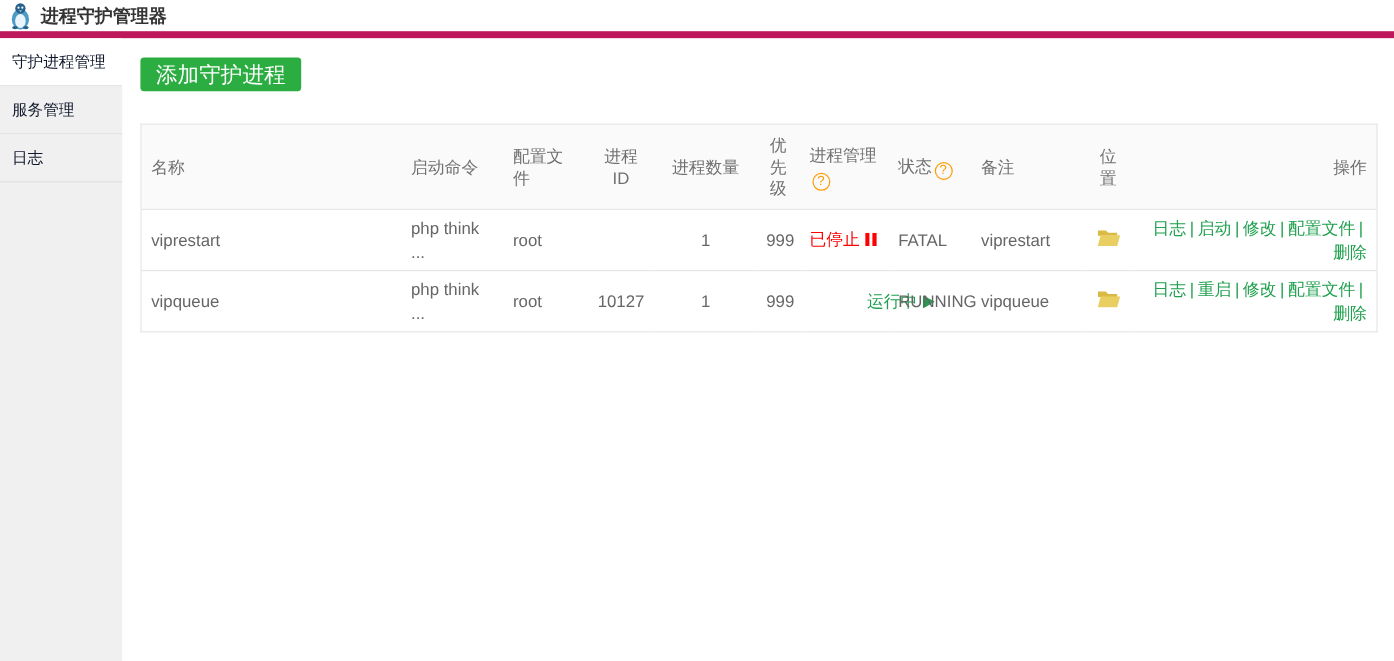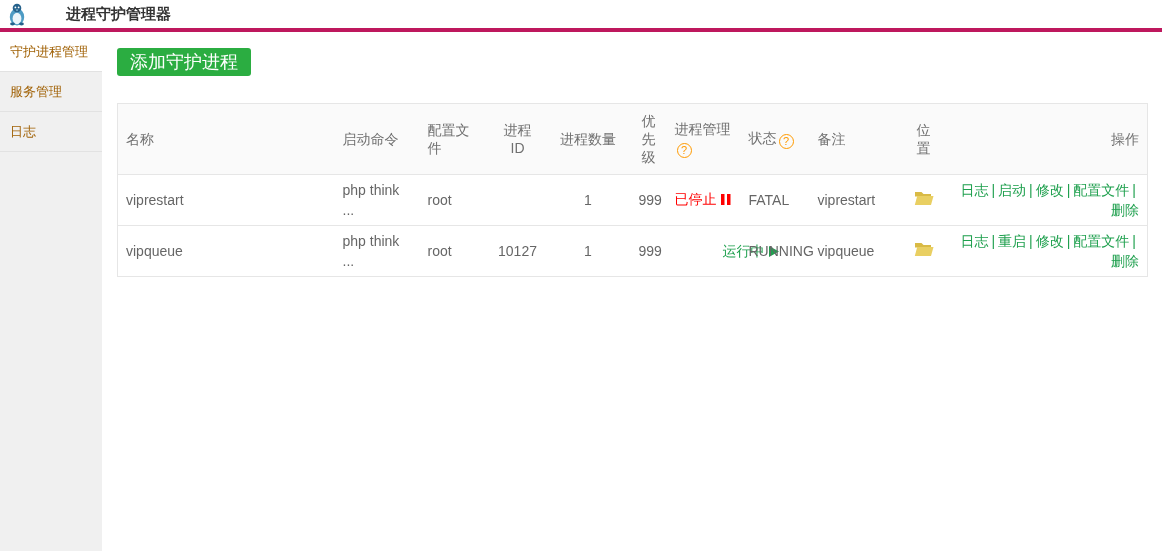--- a/index.html
+++ b/index.html
@@ -1,29 +1,29 @@
 <!DOCTYPE html>
 <html><head>
 <meta charset="utf-8">
 <style>
   * { margin:0; padding:0; box-sizing:border-box; }
   html,body { width:1162px; height:551px; background:#fff; overflow:hidden;
     font-family:"Liberation Sans","DejaVu Sans",sans-serif; font-size:14px; color:#666; }
 
   
-  .topbar { height:32px; background:#fff; border-bottom:4px solid #be185d;
-    display:flex; align-items:center; padding-left:7px;gap:32px; }
+  .topbar { height:32px; background:#fff; border-bottom:6px solid #be185d;
+    display:flex; align-items:center; padding-left:7px; }
   .logo { width:22px; height:24px; margin-right:5px; display:flex; align-items:center; }
   .app-title { font-size:15px; font-weight:bold; color:#333; }
 
   
   .wrap { display:flex; height:519px; }
   .sidebar { width:102px; background:#f0f0f0; height:100%; flex:none; }
   .side-item { height:40px; line-height:40px; padding-left:10px; font-size:13px;
-    color:#a16207; border-bottom:1px solid #e2e2e2; cursor:pointer; background:#f0f0f0; }
+    color:#0f172a; border-bottom:1px solid #e2e2e2; cursor:pointer; background:#f0f0f0; }
   .side-item.active { background:#fff; }
   .content { flex:1; background:#fff; padding:16px 15px 0 15px; }
 
   
   .btn-add { display:inline-block; height:28px; line-height:28px; padding:0 13px;
     background:#2bad41; color:#fff; font-size:18px; border:none; border-radius:3px; cursor:pointer; }
 
   
   table { width:1030px; margin-top:27px; border-collapse:collapse; table-layout:fixed;
     border:1px solid #e6e6e6; font-size:14px; }

